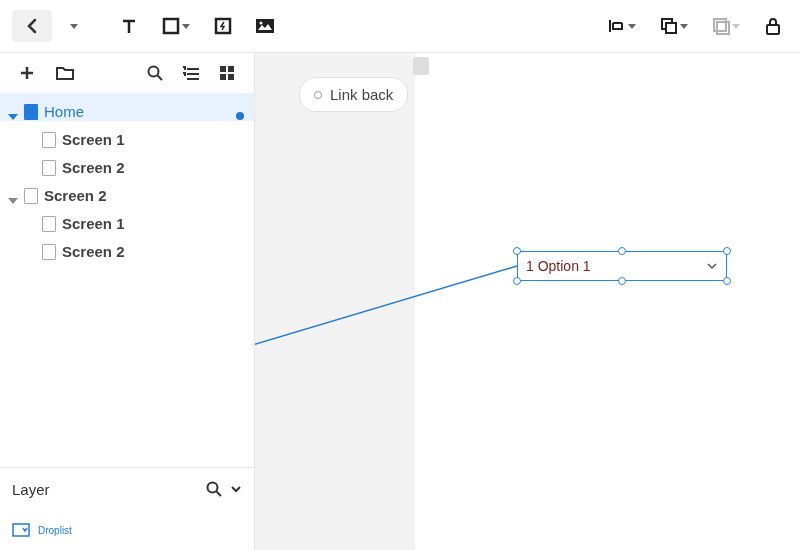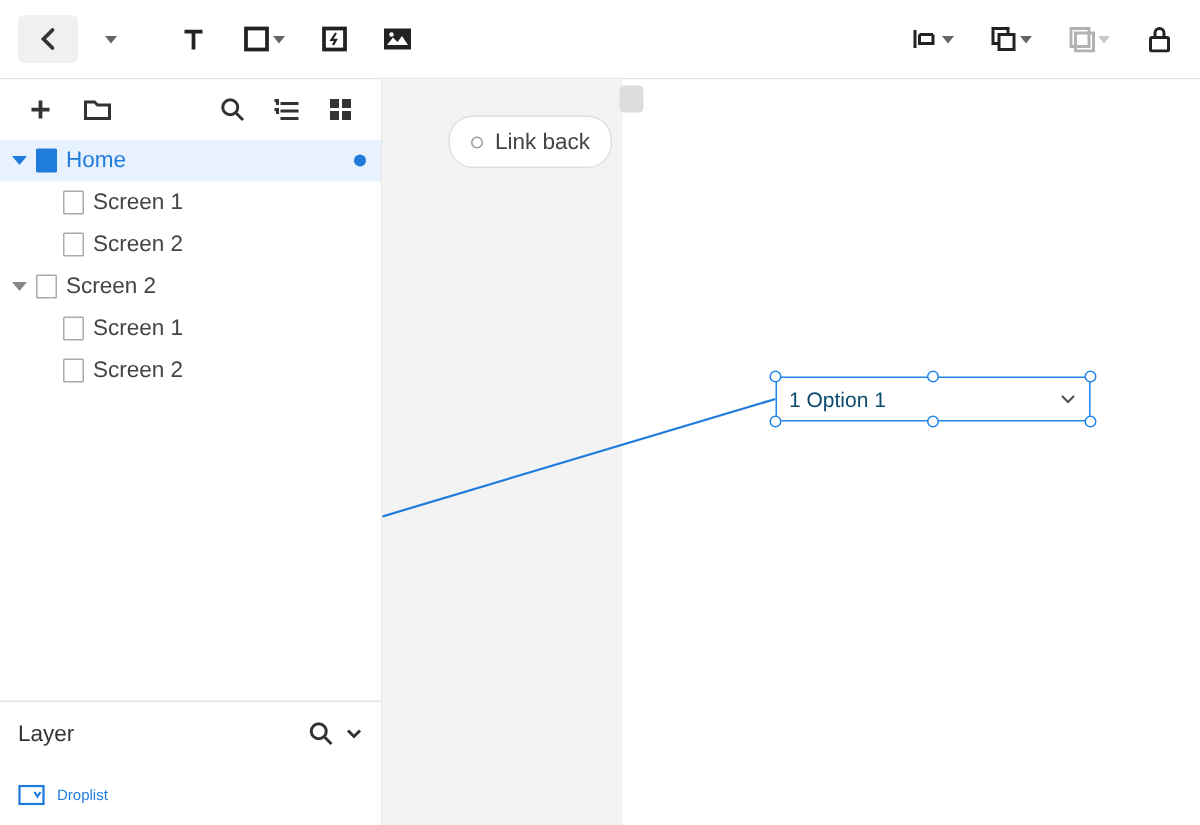--- a/index.html
+++ b/index.html
@@ -11,41 +11,41 @@
 .btn-back-drop { width: 18px; height: 32px; display: flex; align-items: center; justify-content: center; cursor: pointer; }
 .tool-btn { width: 30px; height: 30px; display: flex; align-items: center; justify-content: center; cursor: pointer; color: #333; position: relative; }
 .tool-btn.with-drop { width: 40px; }
 .drop-caret { width: 0; height: 0; border-left: 4px solid transparent; border-right: 4px solid transparent; border-top: 5px solid #666; margin-left: 2px; }
 .disabled { opacity: 0.35; }
 .main { display: flex; height: calc(100% - 53px); }
 .sidebar { width: 255px; border-right: 1px solid #e5e5e5; display: flex; flex-direction: column; background: #fff; }
 .sidebar-tools { height: 40px; display: flex; align-items: center; padding: 0 12px; gap: 8px; }
 .sidebar-tools-right { margin-left: auto; display: flex; gap: 6px; }
 .tree { flex: 1; overflow: auto; }
-.tree-row { height: 28px; display: flex; align-items: center; padding: 0 10px 1px 8px; gap: 6px; cursor: pointer; }
+.tree-row { height: 28px; display: flex; align-items: flex-end; padding: 0 10px 1px 8px; gap: 6px; cursor: pointer; }
 .tree-row.selected { background: #e8f2ff; }
 .tree-row.pad2 { padding-left: 42px; }
 .caret-d { width: 0; height: 0; border-left: 5px solid transparent; border-right: 5px solid transparent; border-top: 6px solid #888; }
 .caret-d.blue { border-top-color: #1f7bdc; }
 .page-icon { width: 14px; height: 16px; border: 1.5px solid #aaa; border-radius: 1px; position: relative; }
 .page-icon.blue { border-color: #1f7bdc; background: #1f7bdc; }
-.tree-label { font-size: 15px; color: #444; }
+.tree-label { font-size: 15px; color: #444; font-weight: bold; }
 .tree-label.blue { color: #1f7bdc; font-weight: 500; }
 .dot { width: 8px; height: 8px; border-radius: 50%; background: #1f7bdc; margin-left: auto; }
 .event-badge { width: 22px; height: 22px; border: 2px solid #1f7bdc; border-radius: 50%; display: flex; align-items: center; justify-content: center; margin-left: 4px; }
 .layer-panel { border-top: 1px solid #e5e5e5; }
 .layer-head { height: 42px; display: flex; align-items: center; padding: 0 12px; gap: 24px; }
 .layer-head-right { margin-left: auto; display: flex; gap: 8px; align-items: center; }
 .layer-row { height: 40px; display: flex; align-items: center; padding: 0 12px; gap: 8px; color: #1f7bdc; }
 .canvas { flex: 1; position: relative; background: #fff; }
 .canvas-gutter { position: absolute; left: 0; top: 0; bottom: 0; width: 160px; background: #f3f3f3; }
 .tab-stub { position: absolute; left: 158px; top: 4px; width: 16px; height: 18px; background: #ddd; border-radius: 3px; }
 .link-back { position: absolute; left: 44px; top: 24px; background: #fff; border: 1px solid #e0e0e0; border-radius: 16px; padding: 8px 14px; display: flex; align-items: center; gap: 8px; font-size: 15px; color: #444; }
 .link-dot { width: 8px; height: 8px; border: 1.5px solid #999; border-radius: 50%; }
-.droplist { position: absolute; left: 262px; top: 198px; width: 210px; height: 30px; border: 1.5px solid #2186e8; display: flex; align-items: center; padding: 0 8px; font-size: 14px; color: #0c4a6e; background: #fff; }
+.droplist { position: absolute; left: 262px; top: 198px; width: 210px; height: 30px; border: 1.5px solid #2186e8; display: flex; align-items: center; padding: 0 8px; font-size: 14px; color: #7f1d1d; background: #fff; }
 .droplist .chev { margin-left: auto; }
 .sel-handle { position: absolute; width: 8px; height: 8px; border: 1.5px solid #2186e8; background: #fff; border-radius: 50%; }
 svg.connector { position: absolute; left: 0; top: 0; pointer-events: none; }
 .icon-svg { display: block; }
 </style>
 </head>
 <body>
 
 <div class="toolbar">
   <div class="toolbar-left">

